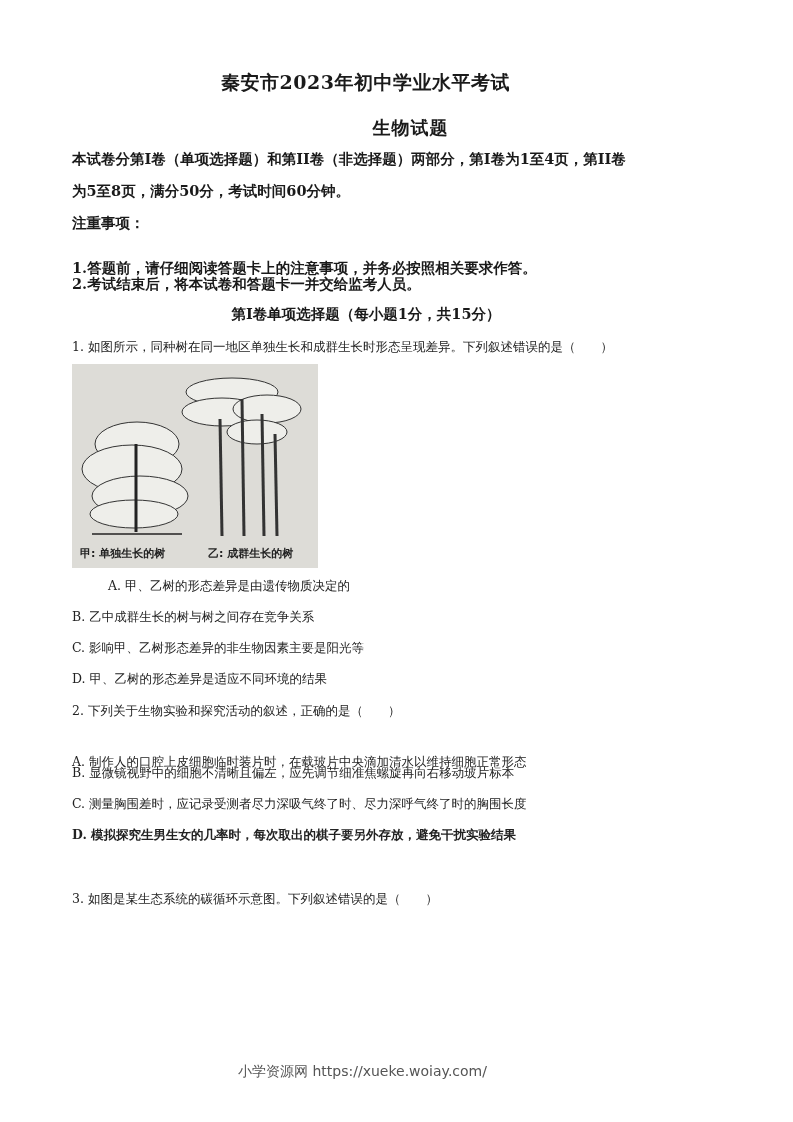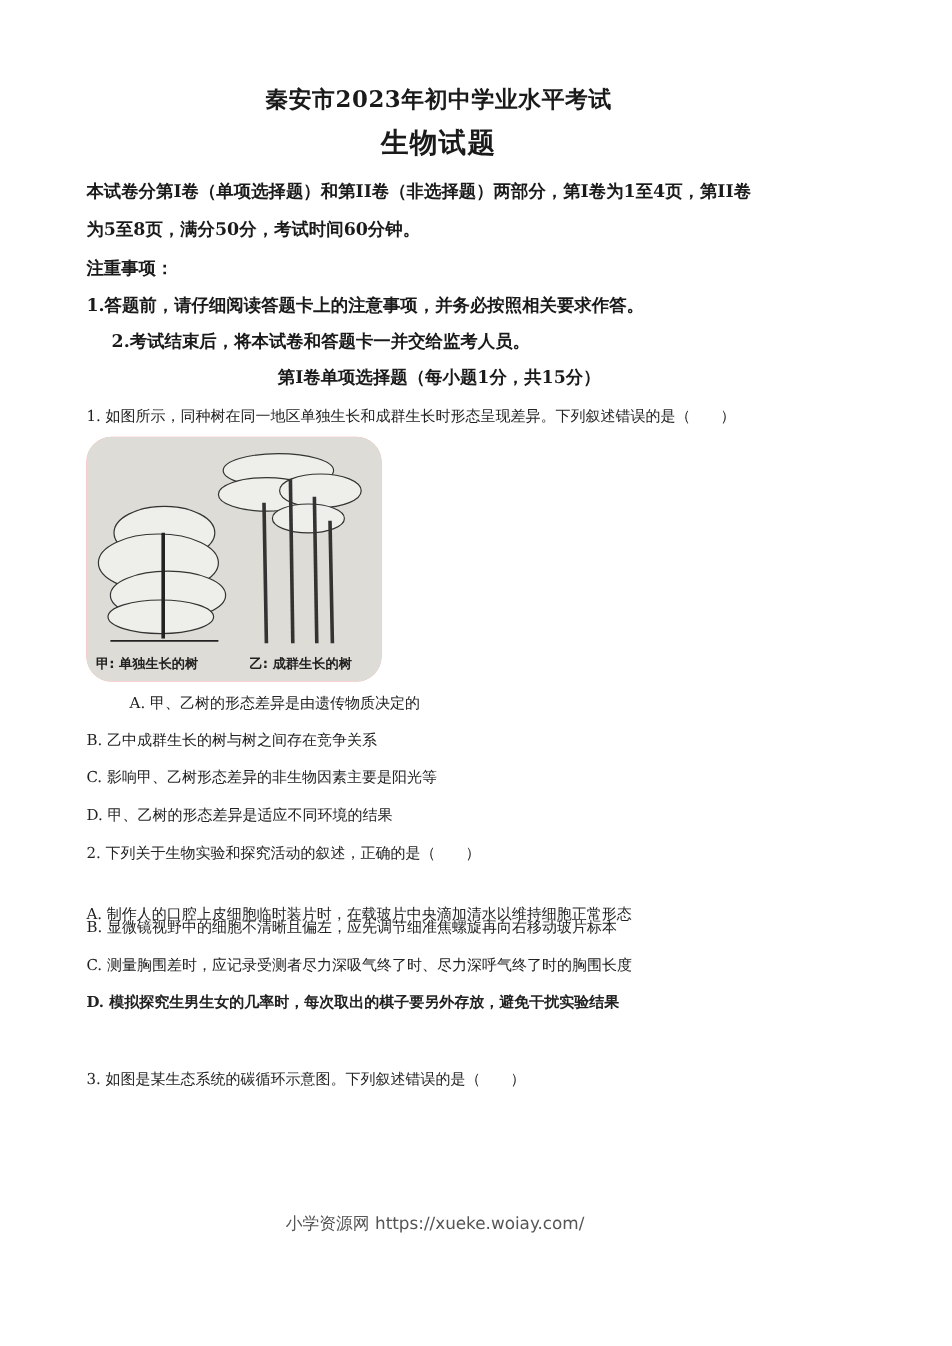--- a/index.html
+++ b/index.html
@@ -1,38 +1,38 @@
 <!DOCTYPE html>
 <html><head>
   <meta charset="utf-8">
   <style>
     html, body { margin: 0; padding: 0; background: #ffffff; }
     body { width: 793px; height: 1122px; position: relative; overflow: hidden; color: #1a1a1a; font-family: "DejaVu Serif", "Liberation Serif", serif; }
     .title { position: absolute; left: 0; width: 731px; text-align: center; font-weight: bold; }
     .t1 { top: 70px; font-size: 19px; letter-spacing: 0.5px; }
-    .t2 { top: 104px; font-size: 23px; letter-spacing: 1px; }
+    .t2 { top: 116px; font-size: 18px; letter-spacing: 1px; padding-left: 45px; }
     .bold-line { position: absolute; left: 72px; font-size: 14.5px; font-weight: bold; white-space: nowrap; }
     .section-heading { position: absolute; left: 0; width: 732px; text-align: center; font-size: 14.5px; font-weight: bold; top: 305px; }
     .line { position: absolute; left: 72px; font-size: 12.5px; white-space: nowrap; color: #222; }
-    .figure { position: absolute; left: 72px; top: 364px; width: 246px; height: 204px; background: #fca5a5; overflow: hidden; border-radius: 21px; }
+    .figure { position: absolute; left: 72px; top: 364px; width: 246px; height: 204px; background: #eab308; overflow: hidden; }
     .figure svg { display: block; }
-    .footer { position: absolute; top: 1011px; left: 0; width: 725px; text-align: center; font-family: "DejaVu Sans", "Liberation Sans", sans-serif; font-size: 14px; color: #555; }
+    .footer { position: absolute; top: 1063px; left: 0; width: 725px; text-align: center; font-family: "DejaVu Sans", "Liberation Sans", sans-serif; font-size: 14px; color: #555; }
   </style>
 </head>
 <body>
 
 <div class="title t1">秦安市2023年初中学业水平考试</div>
 <div class="title t2">生物试题</div>
 
 <div class="bold-line" style="top:150px;">本试卷分第I卷（单项选择题）和第II卷（非选择题）两部分，第I卷为1至4页，第II卷</div>
 <div class="bold-line" style="top:182px;">为5至8页，满分50分，考试时间60分钟。</div>
 
 <div class="bold-line" style="top:214px;">注重事项：</div>
-<div class="bold-line" style="top:245px;">1.答题前，请仔细阅读答题卡上的注意事项，并务必按照相关要求作答。</div>
-<div class="bold-line" style="top:275px;margin-left:21px;">2.考试结束后，将本试卷和答题卡一并交给监考人员。</div>
+<div class="bold-line" style="top:259px;">1.答题前，请仔细阅读答题卡上的注意事项，并务必按照相关要求作答。</div>
+<div class="bold-line" style="top:275px;">2.考试结束后，将本试卷和答题卡一并交给监考人员。</div>
 
 <div class="section-heading">第I卷单项选择题（每小题1分，共15分）</div>
 
 <div class="line" style="top:339px;">1. 如图所示，同种树在同一地区单独生长和成群生长时形态呈现差异。下列叙述错误的是（　　）</div>
 
 <div class="figure">
   <svg width="246" height="204" viewBox="0 0 246 204">
     <rect x="0" y="0" width="246" height="204" fill="#dddcd7"></rect>
 
     <g stroke="#333" stroke-width="1" fill="#eeeeea">

